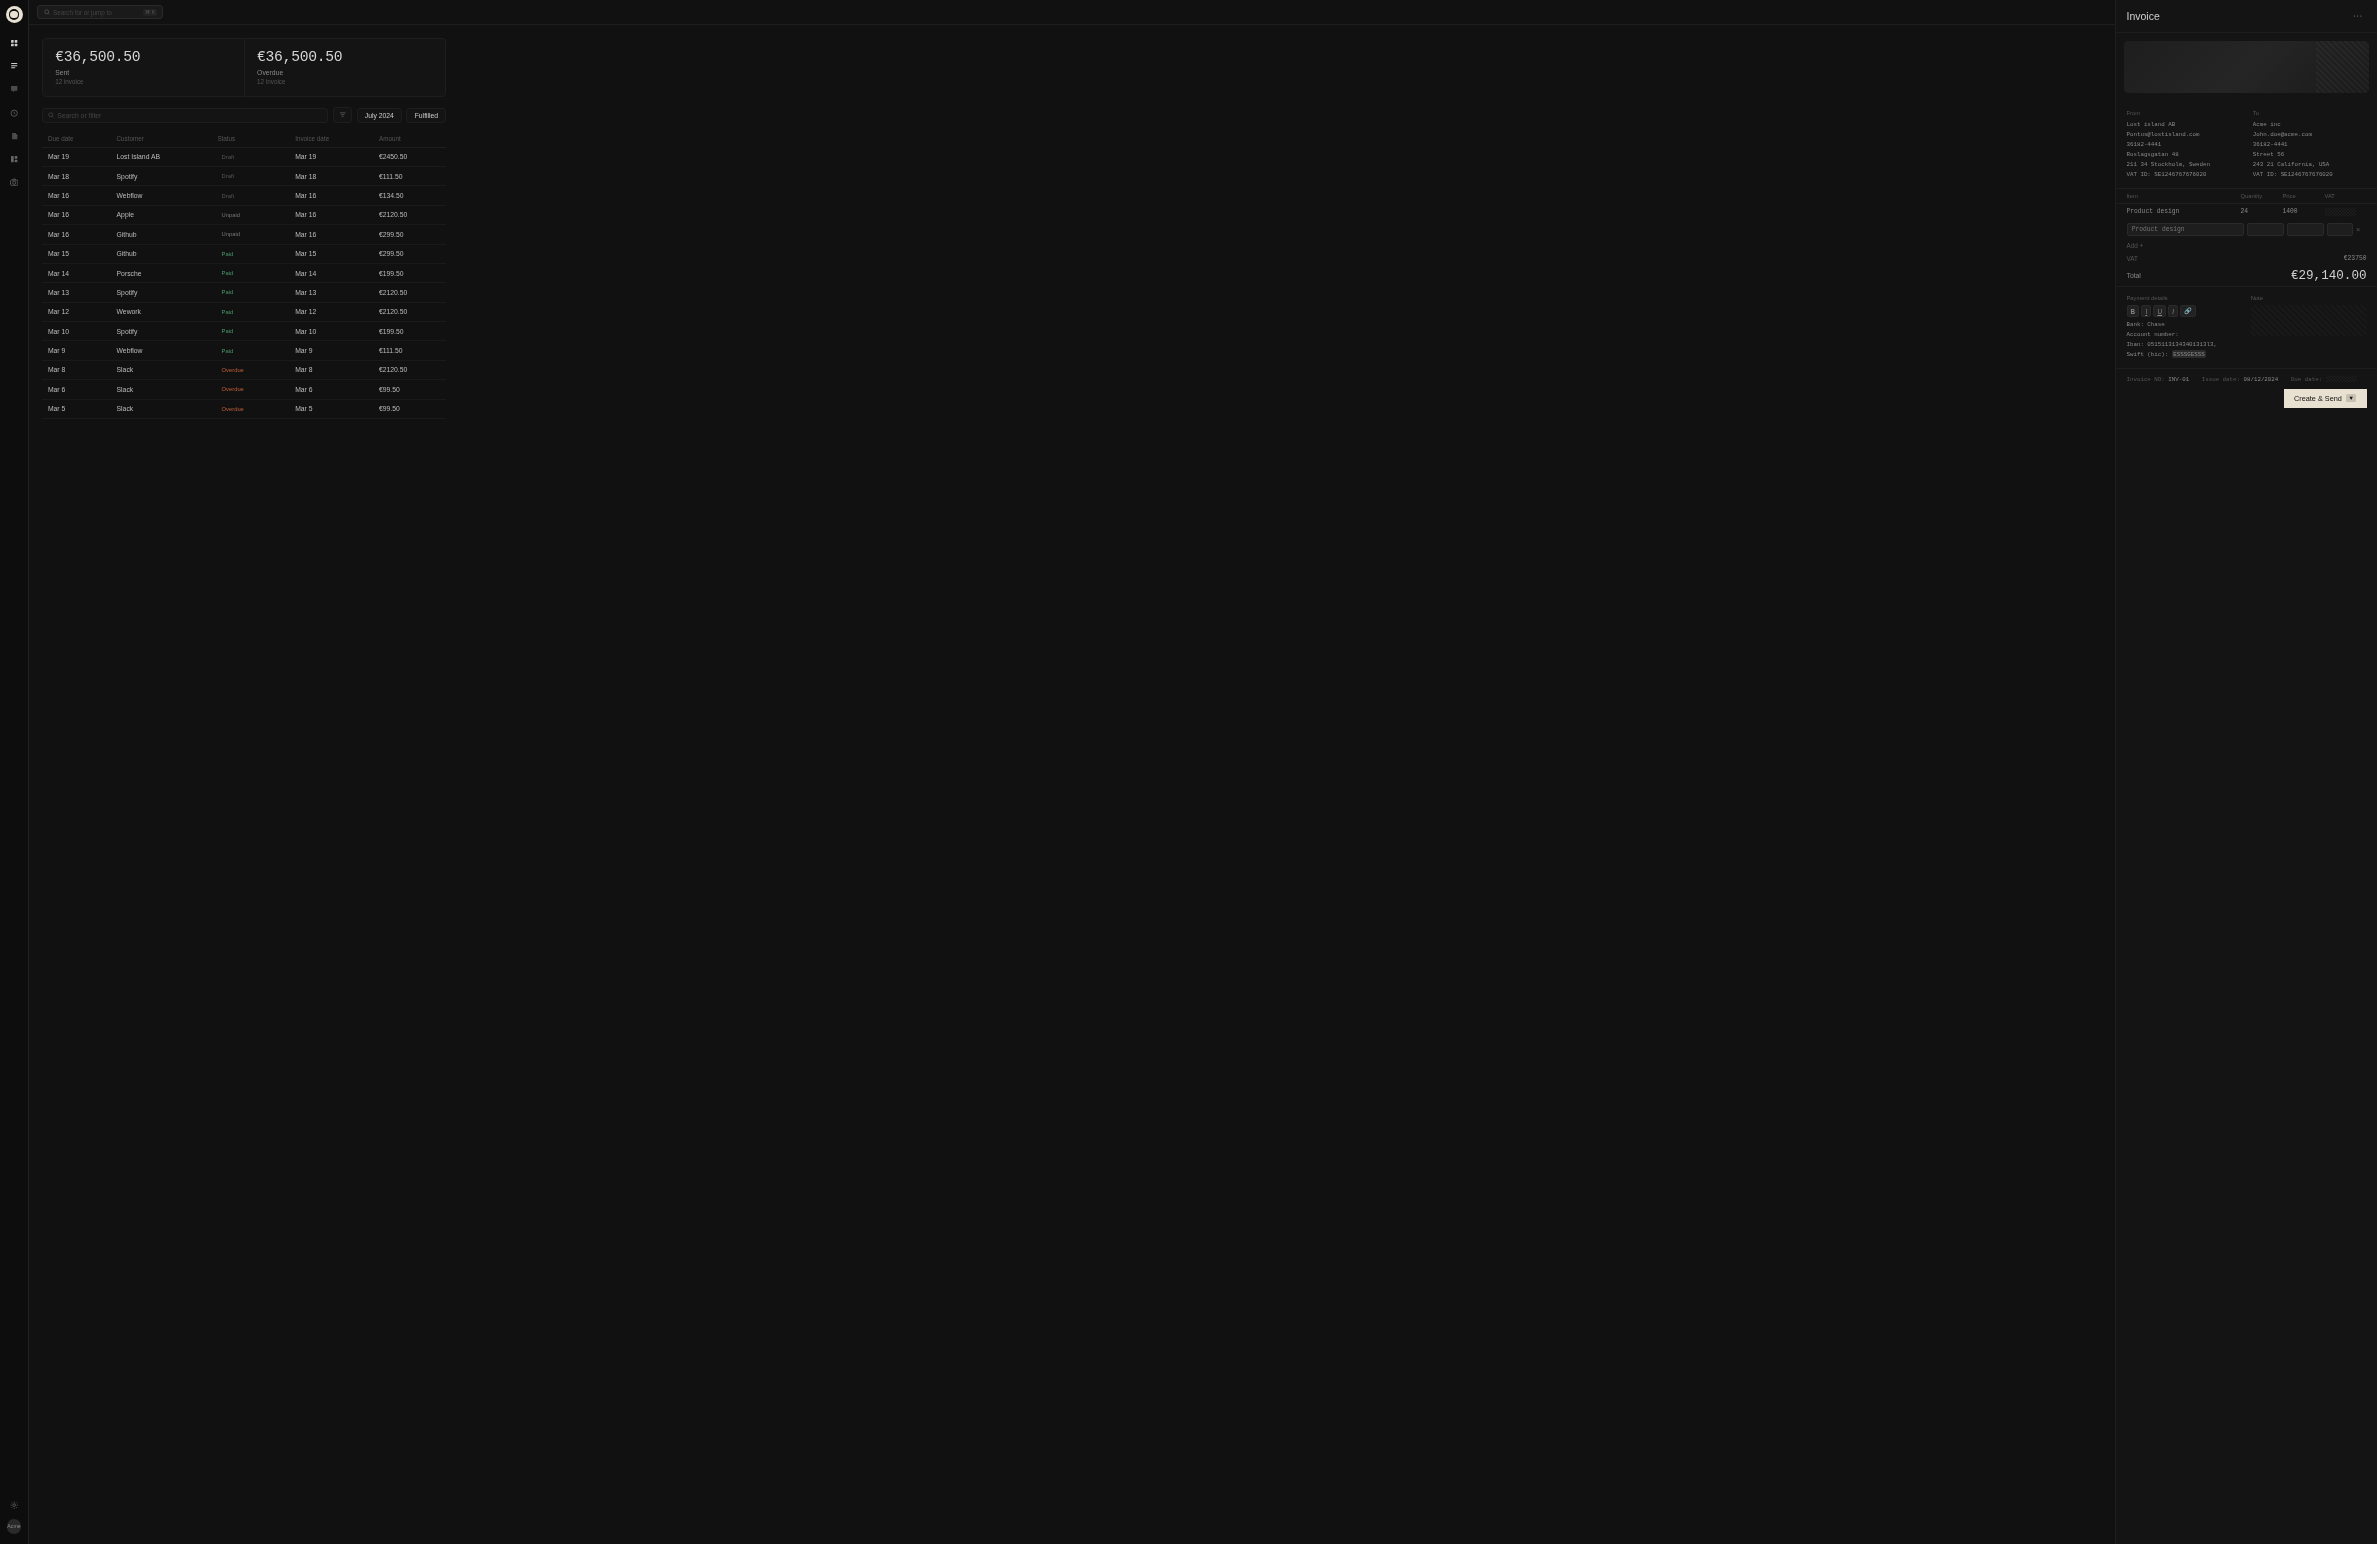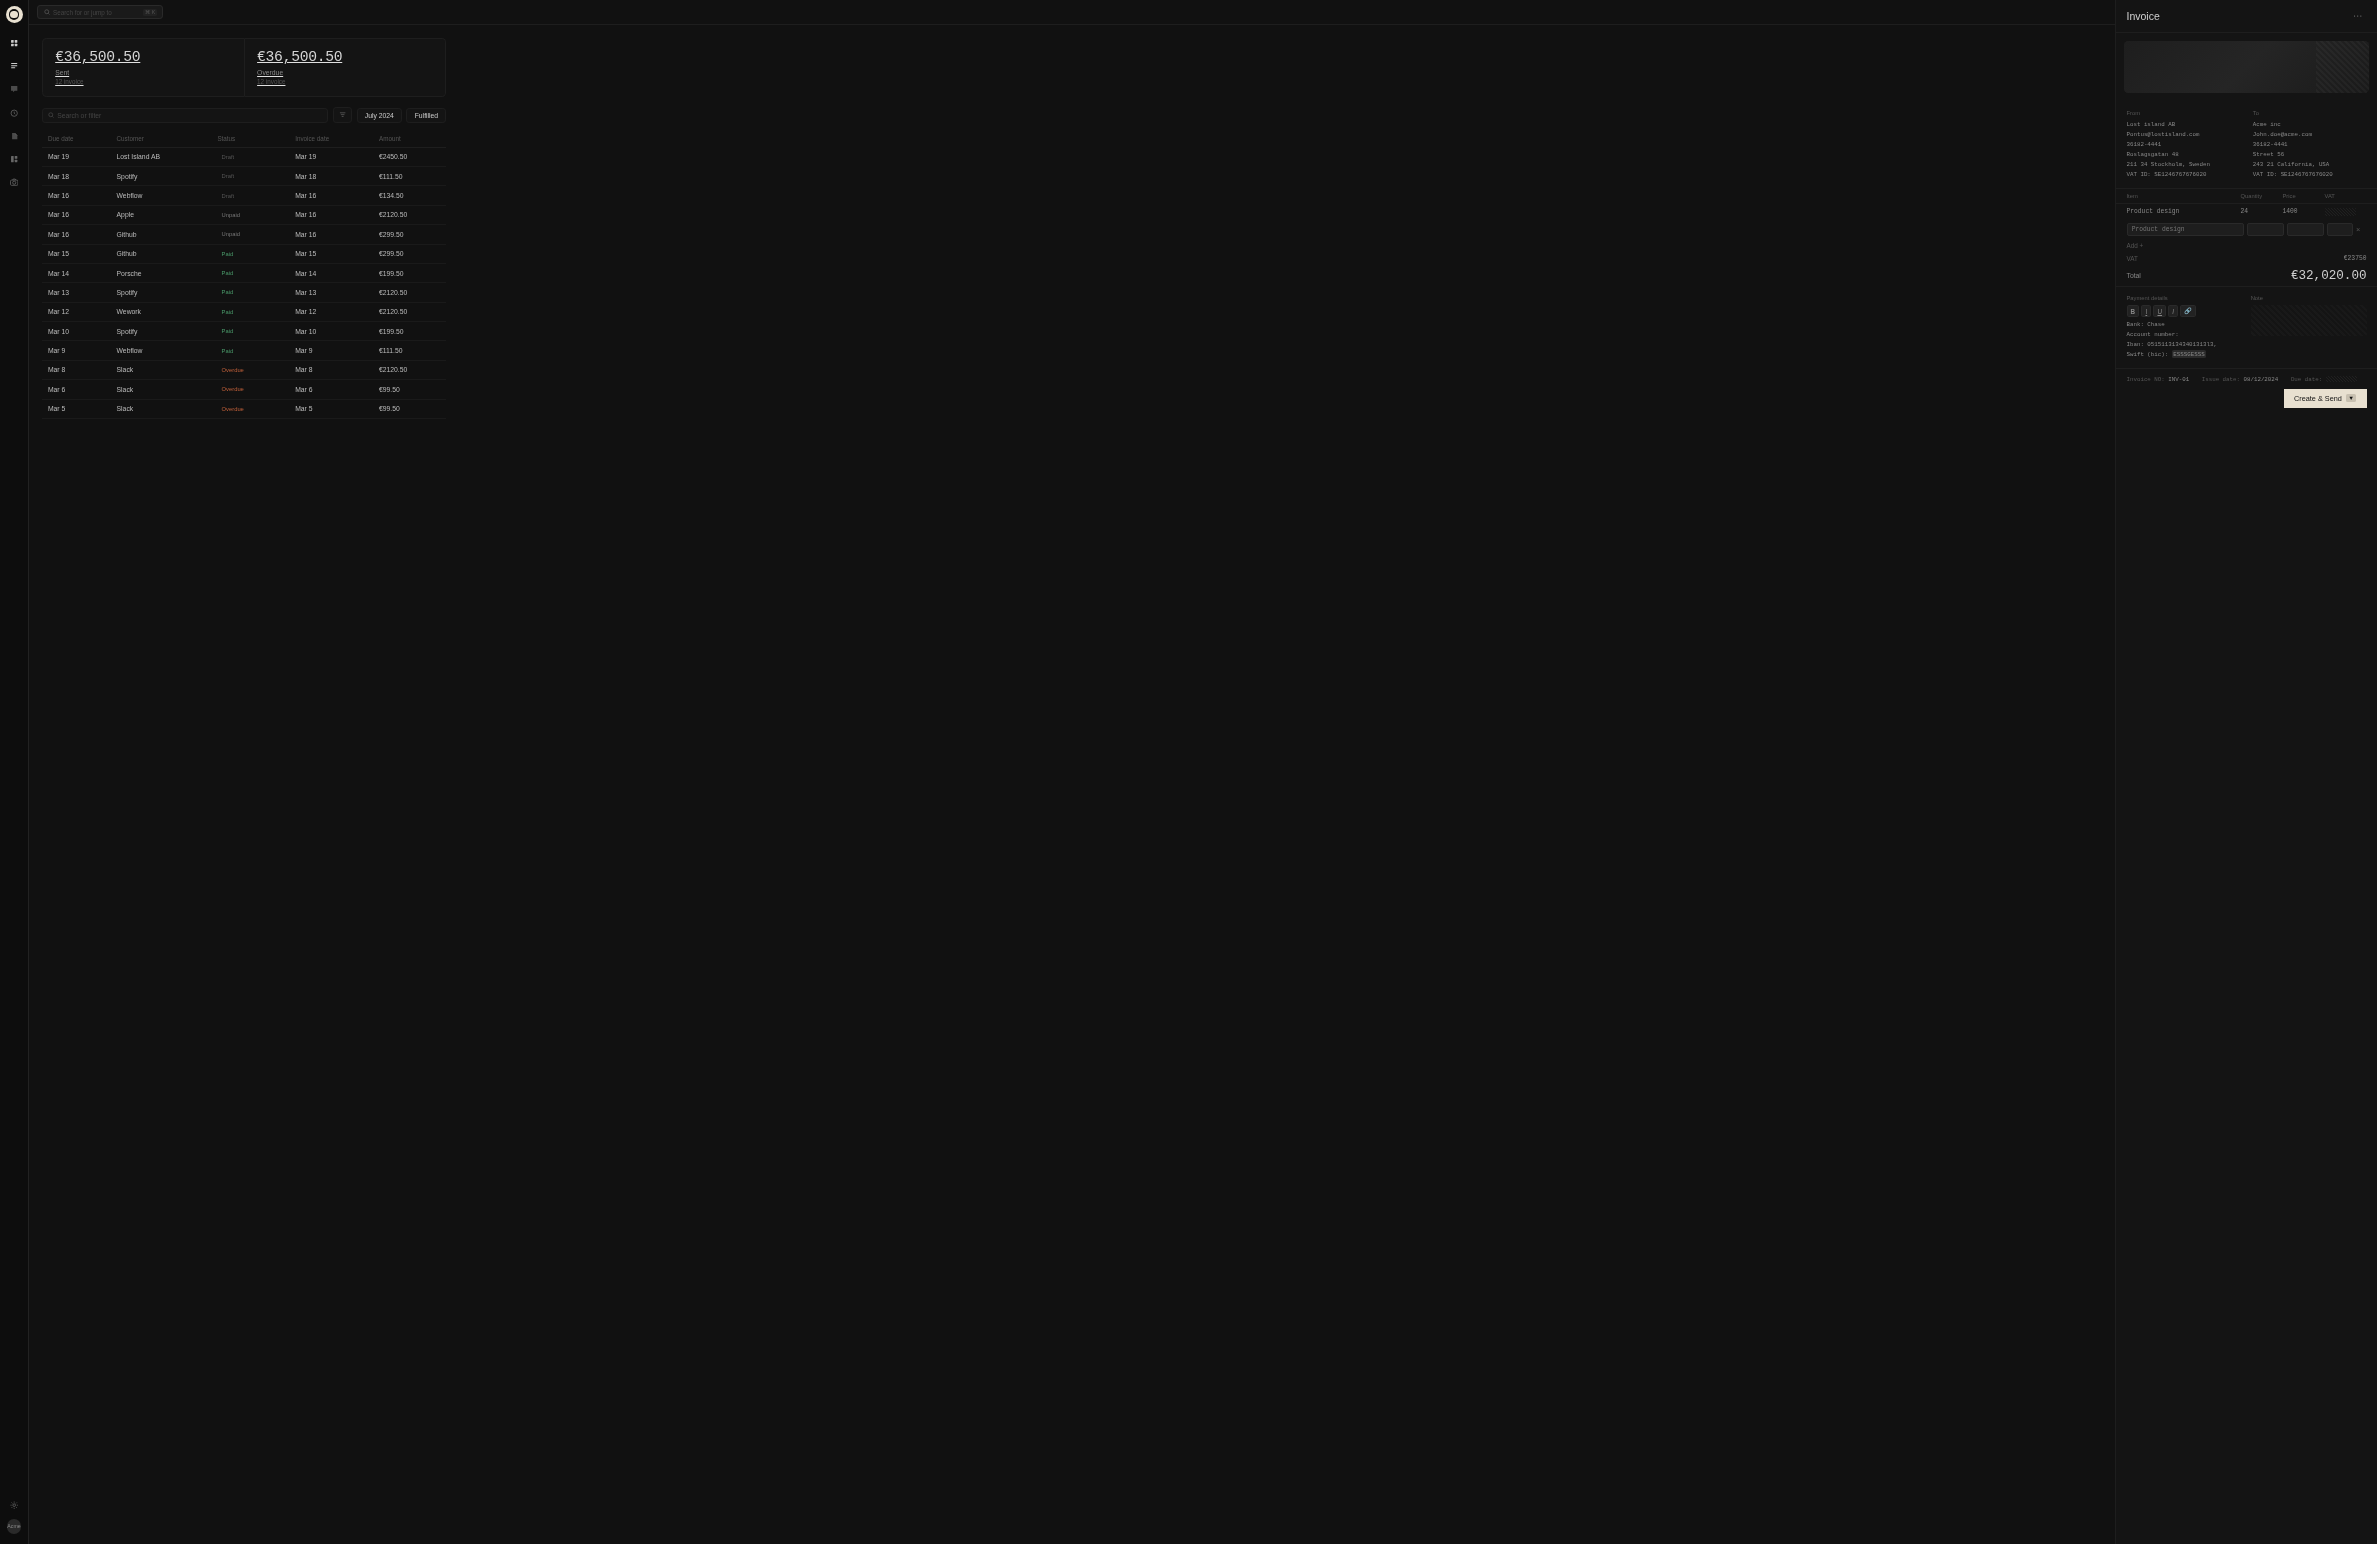--- a/index.html
+++ b/index.html
@@ -112,21 +112,20 @@
       margin-top: 25px;
       padding: 12.6px;
       max-width: 430px;
     }
 
     
     .stats-row {
       display: flex;
       gap: 0;
       margin-bottom: 10.5px;
-      text-decoration: underline;
     }
     .stat-card {
       flex: 1;
       background: #141414;
       border: 0.5px solid #1e1e1e;
       padding: 10.5px 12.6px;
       border-radius: 2.1px;
     }
     .stat-card:first-child { border-radius: 4.2px 0 0 4.2px; }
     .stat-card:last-child { border-radius: 0 4.2px 4.2px 0; border-left: none; }
@@ -759,21 +758,21 @@
     <span>Add +</span>
   </div>
 
   <div class="vat-row">
     <span class="vat-label">VAT</span>
     <span class="vat-value">€23750</span>
   </div>
 
   <div class="total-row">
     <span class="total-label">Total</span>
-    <span class="total-value">€32,020.00</span>
+    <span class="total-value">€29,140.00</span>
   </div>
 
   <div class="payment-section">
     <div>
       <div class="section-label">Payment details</div>
       <div class="text-toolbar">
         <button class="text-tool-btn"><b>B</b></button>
         <button class="text-tool-btn"><u>I</u></button>
         <button class="text-tool-btn" style="text-decoration: underline;">U</button>
         <button class="text-tool-btn"><i>I</i></button>

